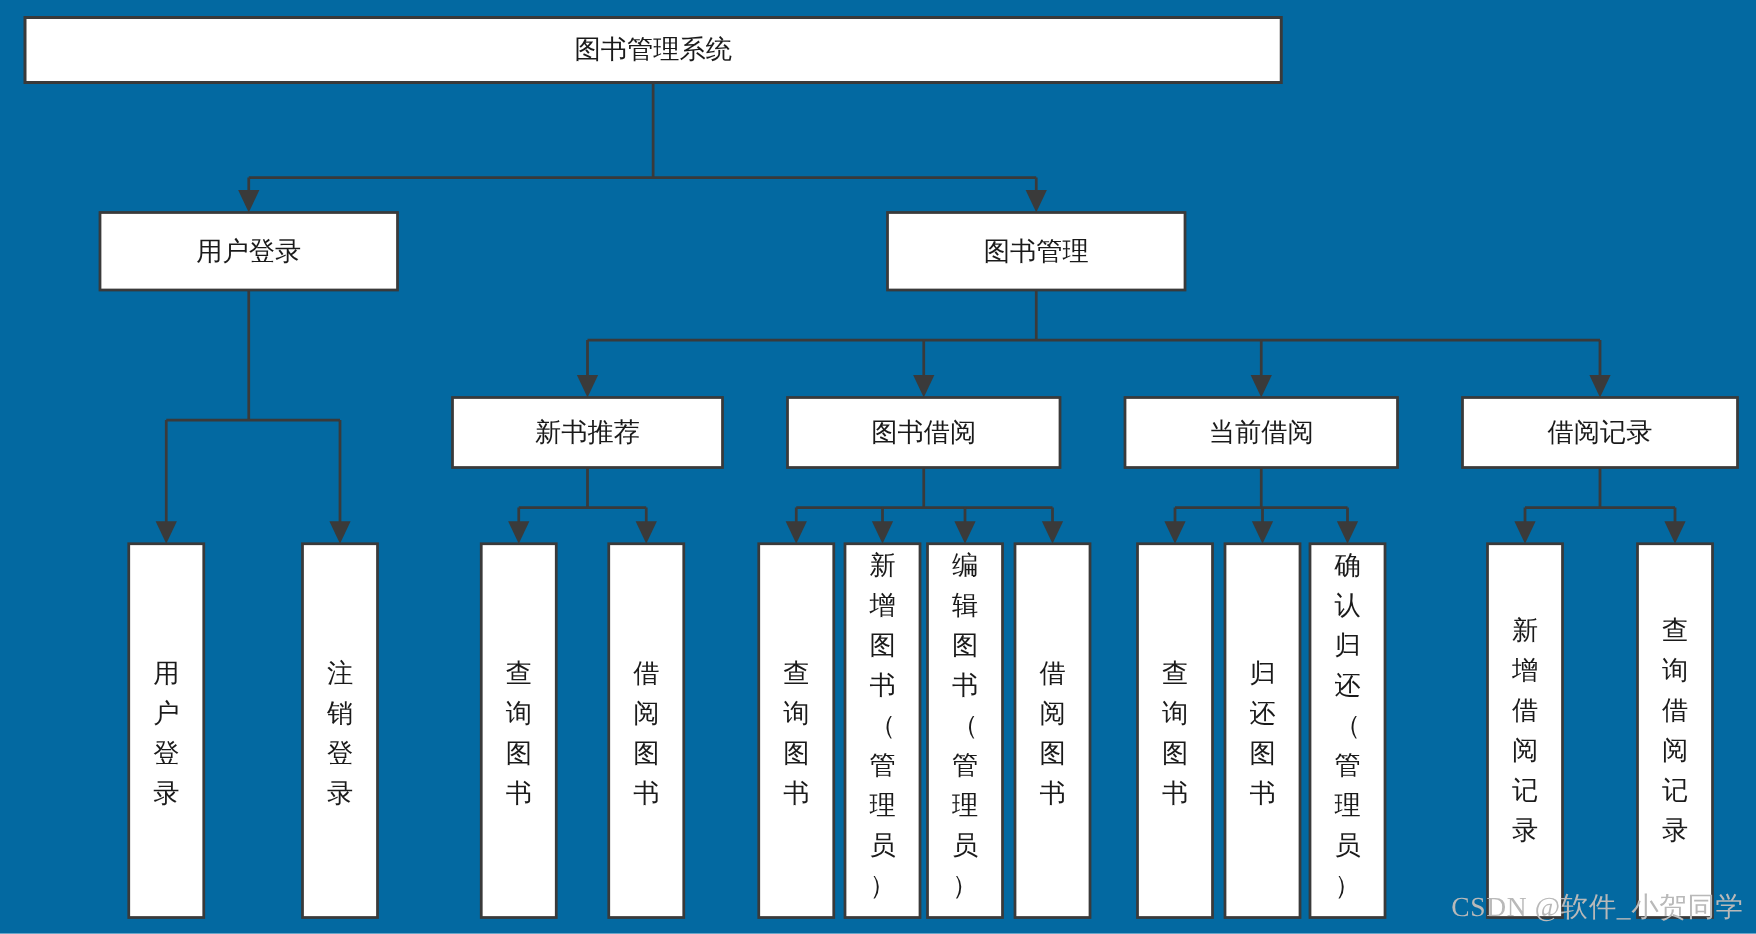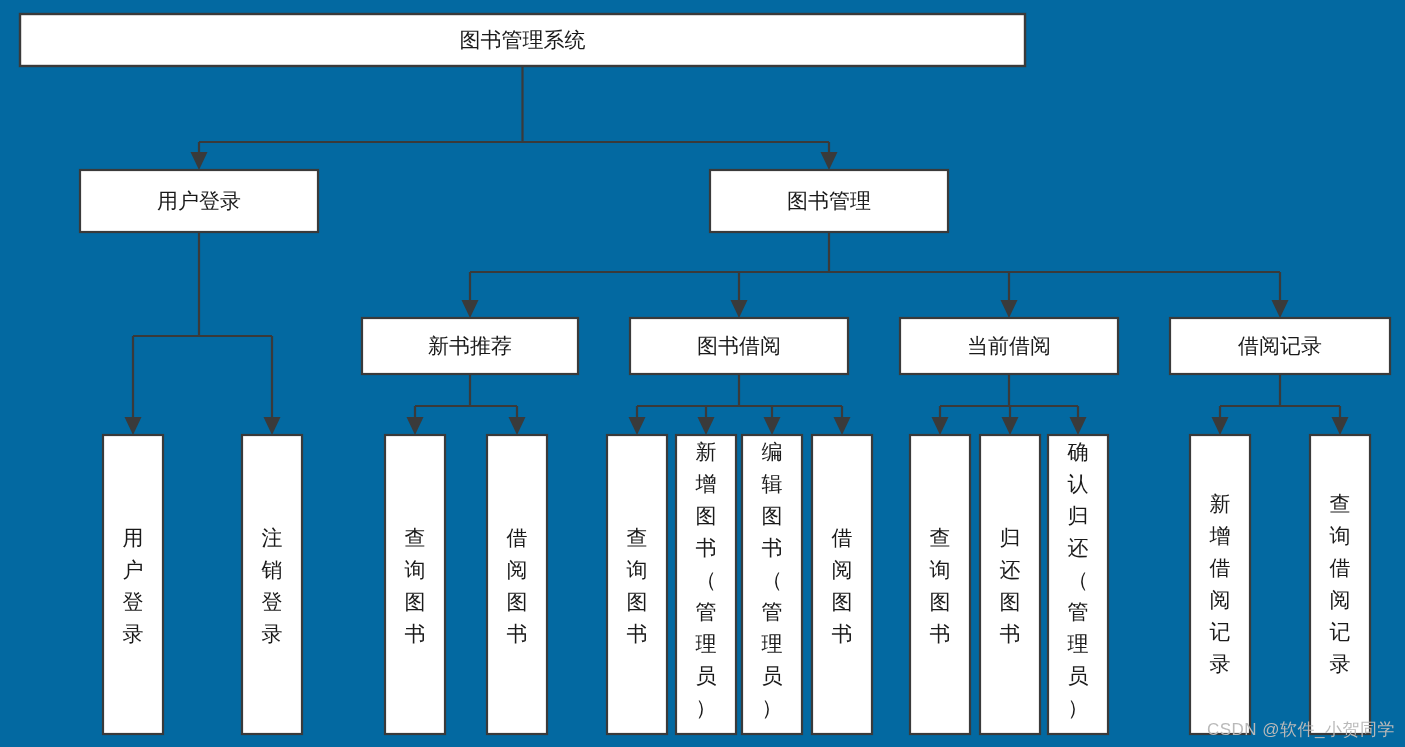--- a/index.html
+++ b/index.html
@@ -57,22 +57,22 @@
     fill: #1a1a1a;
     font-family: "DejaVu Sans", "Liberation Sans", sans-serif;
     font-size: 21px;
     text-anchor: middle;
   }
   .watermark-text {
     position: absolute;
     right: 10px;
     bottom: 6px;
     color: #b9b9b9;
-    font-size: 17px;
-    font-family: Liberation Sans, sans-serif;
+    font-size: 22px;
+    font-family: Liberation Serif, serif;
     white-space: nowrap;
     letter-spacing: 0.5px;
     pointer-events: none;
   }
 </style>
 </head>
 <body>
 
 <div id="diagram-root">
 

